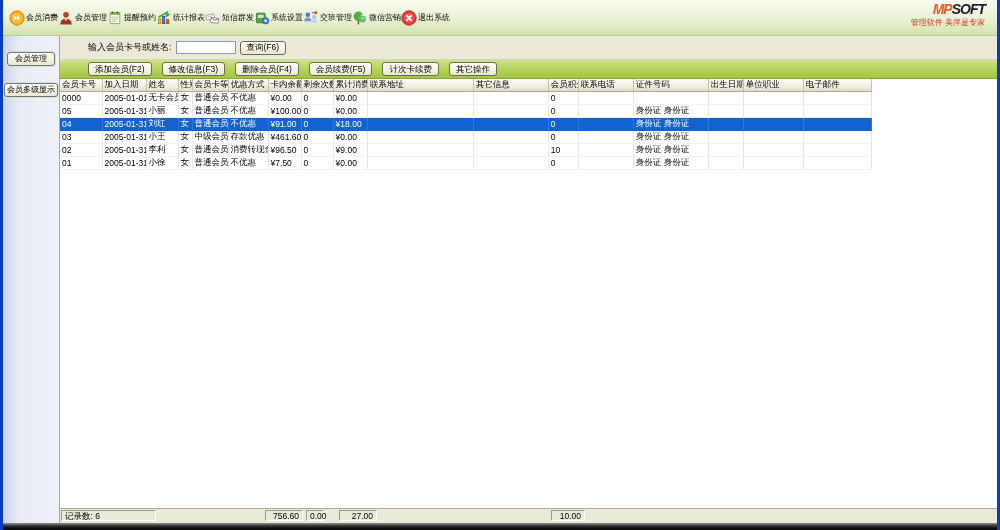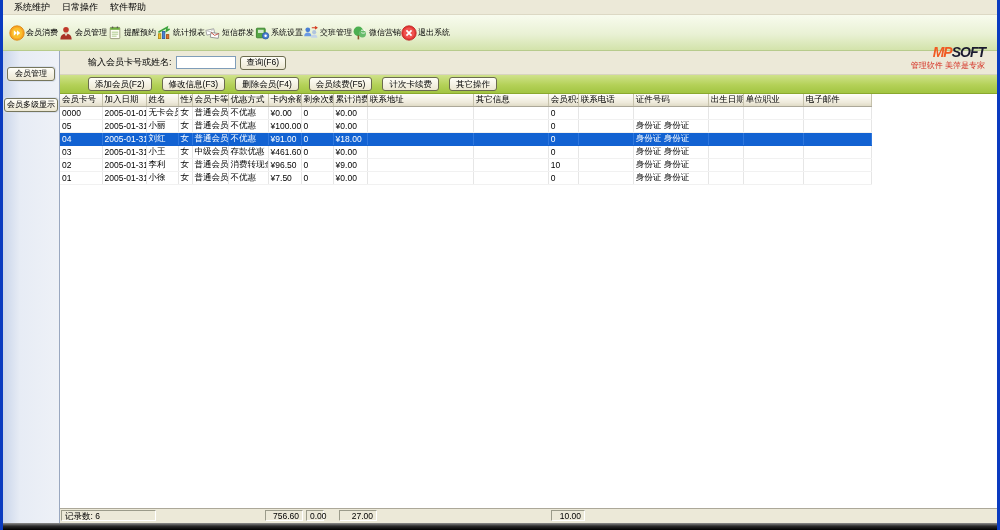--- a/index.html
+++ b/index.html
@@ -43,21 +43,21 @@
     height:35px;flex:none;position:relative;display:flex;align-items:center;
     background:linear-gradient(180deg,#f8fbee 0%,#e9f1d4 55%,#d3e3ab 100%);
     border-bottom:1px solid #b7cb8c;padding-left:6px;
   }
   .tool-item{
     width:49px;flex:none;display:flex;flex-direction:row;align-items:center;
     cursor:pointer;gap:1px;
   }
   .tool-icon{width:20px;height:20px;}
   .tool-label{font-size:8px;white-space:nowrap;}
-  .brand{position:absolute;right:12px;top:3px;text-align:right;line-height:13px;margin-top:28px;}
+  .brand{position:absolute;right:12px;top:3px;text-align:right;line-height:13px;}
   .logo{font-size:14px;font-weight:bold;font-style:italic;letter-spacing:-1px;white-space:nowrap;}
   .logo .mp{color:#f05a22;}
   .logo .soft{color:#1a1a2e;}
   .slogan{font-size:8px;color:#d42a1e;font-weight:normal;white-space:nowrap;}
   
   .content{flex:1;display:flex;min-height:0;}
   .sidebar{
     width:57px;flex:none;box-sizing:border-box;
     background:linear-gradient(90deg,#c9d5ea 0%,#e7ecf5 30%,#eef1f7 100%);
     border-right:1px solid #9aa8c0;
@@ -126,25 +126,20 @@
   .sbox.t4{left:491px;width:34px;text-align:right;}
   
   .bottom-strip{height:7px;flex:none;background:linear-gradient(180deg,#8f8f8f 0%,#2a2a2a 45%,#000 100%);}
 </style>
 </head>
 <body>
 
 <div class="window">
 
 
-  <div class="menubar">
-    <span class="menu-item">系统维护</span>
-    <span class="menu-item">日常操作</span>
-    <span class="menu-item">软件帮助</span>
-  </div>
 
   <div class="toolbar">
 
     <div class="tool-item">
       <svg class="tool-icon" viewBox="0 0 20 20">
         <circle cx="10" cy="10" r="9" fill="#f9a825" stroke="#d97c00"></circle>
         <circle cx="10" cy="10" r="6.5" fill="#fbc02d"></circle>
         <path d="M6 6.5l4 3.5-4 3.5z" fill="#fff"></path>
           <path d="M10 6.5l4 3.5-4 3.5z" fill="#fff"></path>
       </svg>

